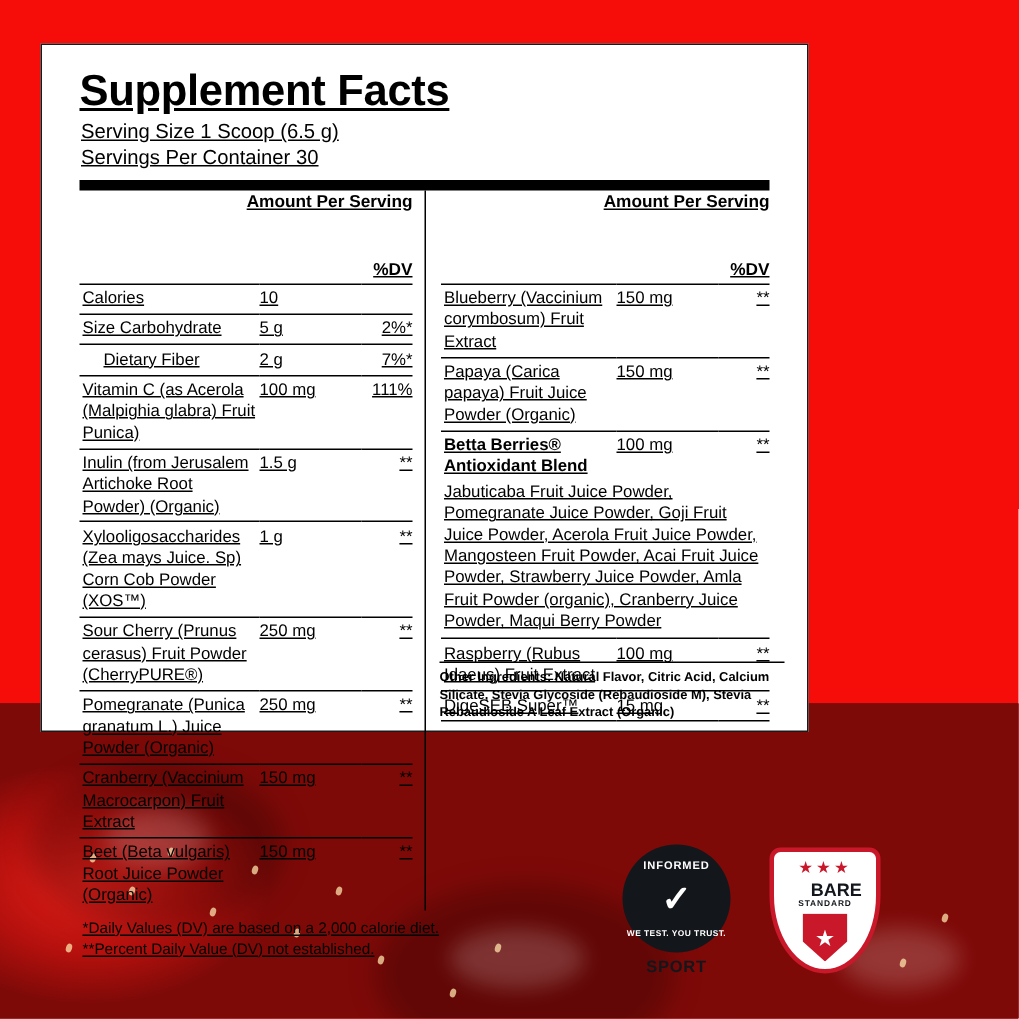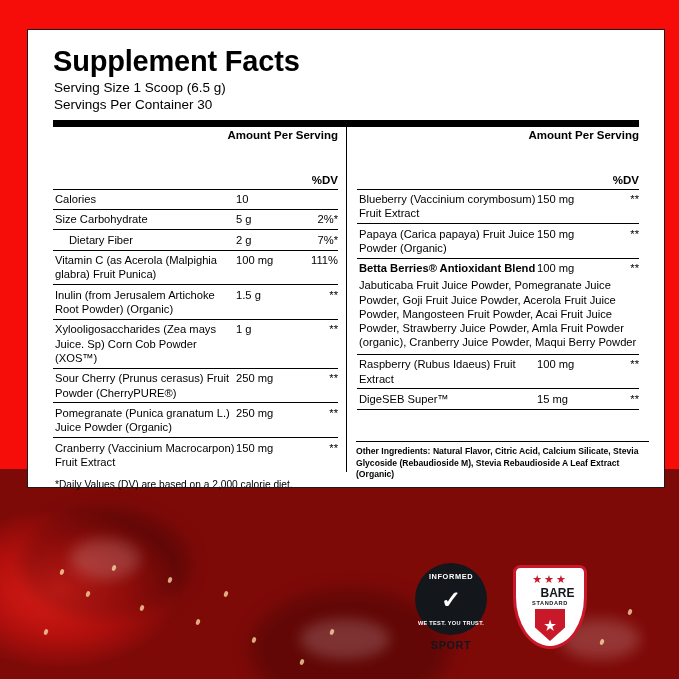--- a/index.html
+++ b/index.html
@@ -19,25 +19,26 @@
       radial-gradient(ellipse 180px 120px at 540px 200px, #ef2a20 0%, #b3120e 60%, #760a08 100%),
       linear-gradient(180deg,#ef1a12 0%, #c6120e 45%, #8e0b09 100%);
     overflow:hidden;
   }
   .photo .seed{position:absolute;width:4px;height:6px;border-radius:50%;background:rgba(255,225,170,.75);transform:rotate(18deg);}
   .photo .shade{position:absolute;border-radius:50%;background:rgba(0,0,0,.22);filter:blur(9px);}
   .photo .hi{position:absolute;border-radius:50%;background:rgba(255,255,255,.18);filter:blur(7px);}
 
   
   .panel{
-    position:absolute;left:27px;top:29px;width:638px;height:459px;
+    position:absolute;left:27px;top:29px;width:512px;height:459px;
     background:#ffffff;
     border:0;
     box-sizing:border-box;
     padding:14px 16px 6px 16px;
+    text-decoration:underline;
   }
   .panel:before{
     content:"";position:absolute;left:0;top:0;right:0;bottom:0;
     border:1px solid #1a1a1a;pointer-events:none;
   }
   .title{
     font-size:29px;font-weight:bold;letter-spacing:-.2px;color:#000;
     margin:4px 0 3px 10px;line-height:1;
   }
   .serv{font-size:13.5px;color:#000;margin-left:11px;line-height:1.28;}
@@ -181,20 +182,25 @@
           <tr class="rowline">
             <td class="nm">Pomegranate (Punica granatum L.) Juice Powder (Organic)</td>
             <td class="amt">250 mg</td>
             <td class="dv">**</td>
           </tr>
           <tr class="rowline">
             <td class="nm">Cranberry (Vaccinium Macrocarpon) Fruit Extract</td>
             <td class="amt">150 mg</td>
             <td class="dv">**</td>
           </tr>
+          <tr class="rowline">
+            <td class="nm">Beet (Beta vulgaris) Root Juice Powder (Organic)</td>
+            <td class="amt">150 mg</td>
+            <td class="dv">**</td>
+          </tr>
         </tbody>
       </table>
     </div>
 
     <div class="col right">
       <div class="hdr">
         <span class="aps">Amount Per Serving</span>
         <span class="dv">%DV</span>
       </div>
       <table>
@@ -229,20 +235,21 @@
           </tr>
           <tr>
             <td colspan="3" style="border-top:1px solid #000;padding:0;"></td>
           </tr>
         </tbody>
       </table>
     </div>
   </div>
 
   <div class="footnotes">*Daily Values (DV) are based on a 2,000 calorie diet.</div>
+  <div class="footnotes" style="margin-top:0;">**Percent Daily Value (DV) not established.</div>
 
   <div class="other-sep"></div>
   <div class="other">
     <span class="ttl">Other Ingredients:</span><span> Natural Flavor, Citric Acid, Calcium Silicate, Stevia Glycoside (Rebaudioside M), Stevia Rebaudioside A Leaf Extract (Organic)</span>
   </div>
 </div>
 
 <div class="badges">
   <div class="badge-informed">
     <div class="is-circle">

